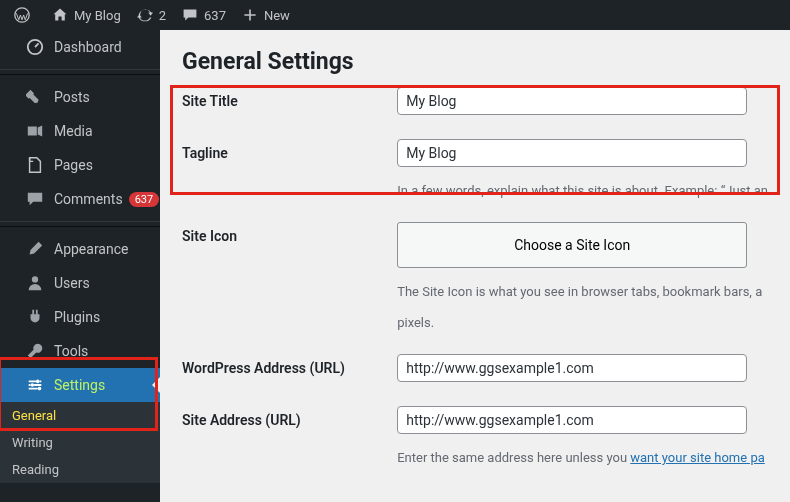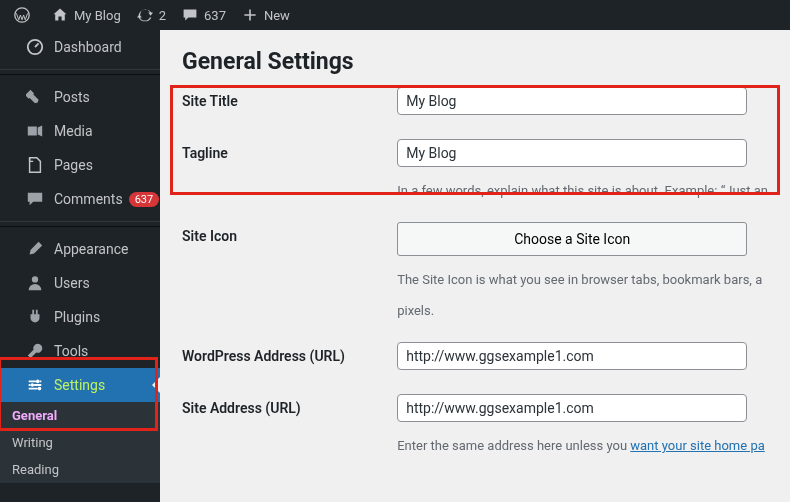--- a/index.html
+++ b/index.html
@@ -9,32 +9,32 @@
 #wpadminbar svg{fill:#c3c4c7;width:16px;height:16px;margin-right:6px}
 #adminmenu{position:absolute;top:30px;left:0;width:160px;height:472px;background:#1d2327;color:#c3c4c7;font-size:14px}
 .menu-item{display:flex;align-items:center;padding:8px 26px;cursor:pointer;color:#c3c4c7;position:relative}
 .menu-item svg{width:18px;height:18px;fill:#9ca2a7;margin-right:10px;flex:none}
 .menu-item.active{background:#2271b1;color:#bef264}
 .menu-item.active svg{fill:#fff}
 .menu-item.active::after{content:"";position:absolute;right:0;top:50%;margin-top:-8px;border:8px solid transparent;border-right-color:#f0f0f1}
 .menu-sep{height:6px;border-top:1px solid #32373c;border-bottom:1px solid #0c0f11;margin:5px 0}
 .submenu{background:#2c3338}
 .submenu .sub-item{padding:6px 12px;font-size:13px;color:#c3c4c7;cursor:pointer}
-.submenu .sub-item.current{color:#f0abfc;font-weight:700}
+.submenu .sub-item.current{color:#fde047;font-weight:400}
 .menu-badge{background:#d63638;color:#fff;border-radius:9px;font-size:11px;padding:1px 6px;margin-left:6px}
 #content{position:absolute;left:160px;top:30px;right:0;bottom:0;background:#f0f0f1;padding:18px 22px;overflow:hidden}
 h1{font-size:23px;font-weight:700;color:#1d2327;}
 .form-table{width:100%;border-collapse:collapse}
 .form-table th{width:225px;text-align:left;padding:18px 10px 18px 0;font-weight:600;color:#1d2327;font-size:14px;vertical-align:top}
 .form-table td{padding:12px 0;font-size:14px;color:#2c3338}
 input[type=text],input[type=url]{width:350px;padding:5px 8px;font-size:14px;border:1px solid #8c8f94;border-radius:4px;background:#fff;color:#2c3338;font-family:inherit}
 .regular-url{font-family:Consolas,Monaco,monospace}
 .description{color:#646970;font-size:13px;margin-top:16px;white-space:nowrap}
 .description a{color:#2271b1;}
-.choose-btn{width:350px;padding:8px 0;border:1px solid #8c8f94;background:#f6f7f7;border-radius:3px;font-size:14px;cursor:pointer;display:block;text-align:center}
+.choose-btn{width:350px;padding:14px 0;border:1px solid #8c8f94;background:#f6f7f7;border-radius:3px;font-size:14px;cursor:pointer;display:block;text-align:center}
 .red-box-top{position:absolute;border:3px solid #e2231a;pointer-events:none;left:170px;top:85px;width:610px;height:110px}
 .red-box-side{position:absolute;border:3px solid #e2231a;pointer-events:none;left:-2px;top:327px;width:160px;height:74px;z-index:50}
 </style>
 </head>
 <body>
 
 <div id="wpadminbar">
   <div class="ab-item">
       <svg viewBox="0 0 20 20">
         <circle cx="10" cy="10" r="9" fill="none" stroke="#c3c4c7" stroke-width="1.6"></circle>

